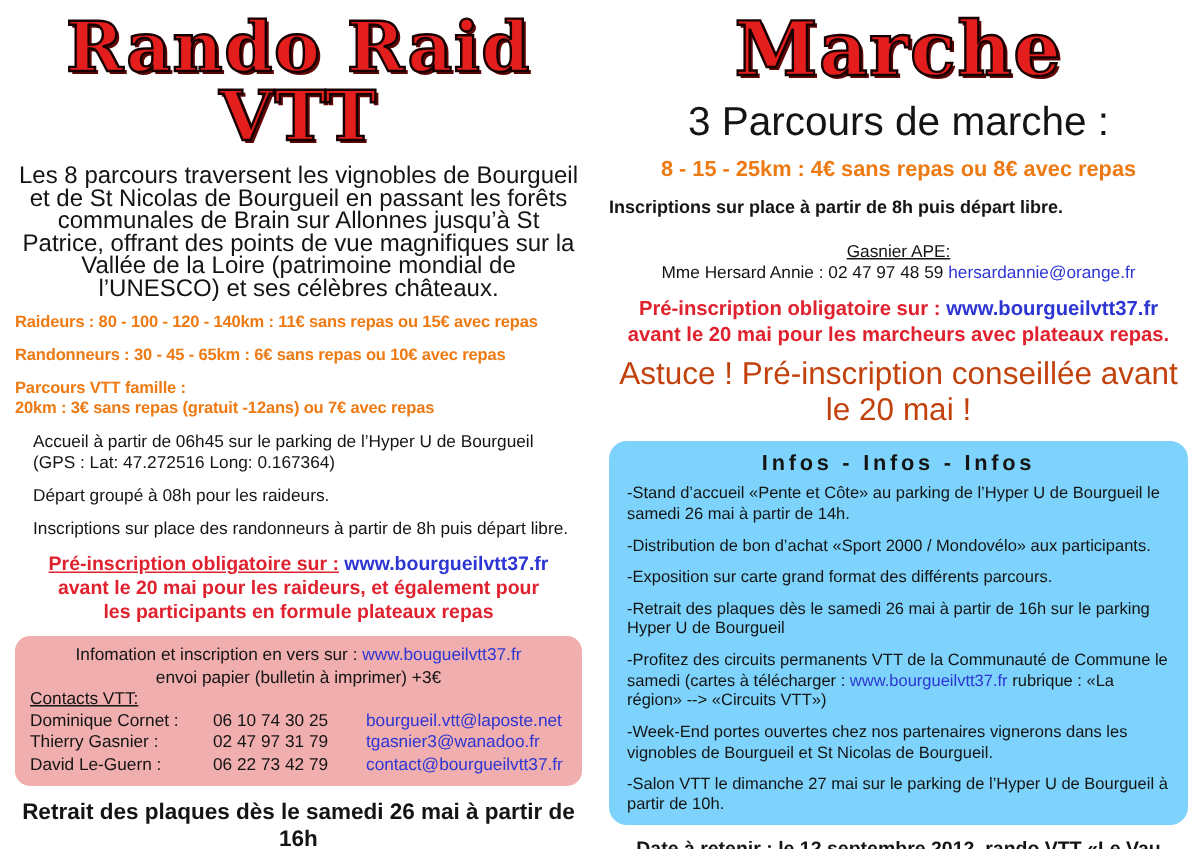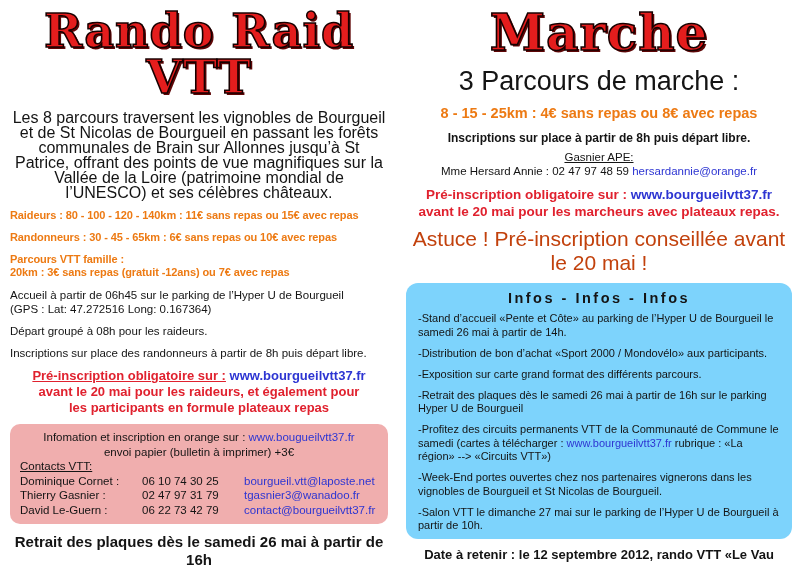--- a/index.html
+++ b/index.html
@@ -16,39 +16,39 @@
     text-shadow:2px 2px 0 #5e0606; letter-spacing:1px; line-height:1;
   }
   .left .big-title  { font-size:46px; margin:2px 0 10px 0; }
   .right .big-title { font-size:50px; margin:2px 0 8px 0;text-align:center; }
 
   .intro { font-size:16px; line-height:15px; text-align:center; margin:0 4px 9px 4px; }
 
   .orange { color:#ed7a13; font-weight:bold; font-size:11px; line-height:13px; margin:0 0 9px 2px; letter-spacing:-0.1px; }
   .orange.tight { margin-bottom:2px; }
 
-  .blk { font-size:11.5px; line-height:14px; margin:0 0 8px 2px; }
+  .blk { font-size:11.5px; line-height:14px; margin:0 0 8px 14px; }
 
   .redblock { color:#e0212e; font-weight:bold; font-size:13px; line-height:16px; text-align:center; margin:2px 0 8px 0; }
   .redblock .u { text-decoration:underline; }
   .link { color:#2d35d2; font-weight:bold; cursor:pointer; }
   .link.normal { font-weight:normal; }
 
   .pink-box { background:#f0aeae; border-radius:10px; padding:6px 10px 7px 10px; margin:0 2px 9px 2px; font-size:11.5px; line-height:14.5px; }
   .pink-box .center { text-align:center; }
   .uline { text-decoration:underline; }
   .contact-row { display:flex; }
   .contact-row .cname  { width:122px; }
   .contact-row .cphone { width:102px; }
 
   .retrait { font-weight:bold; font-size:15px; line-height:18px; text-align:center; margin:2px 0 5px 0; }
 
   .subtitle { font-size:27px; font-weight:normal; text-align:center; margin:4px 0 8px 0; }
   .orange-r { color:#ed7a13; font-weight:bold; font-size:14.5px; text-align:center; margin:0 0 10px 0; }
-  .inscr-r  { font-weight:bold; font-size:12px; text-align:center; margin:0 0 5px 0; }
+  .inscr-r  { font-weight:bold; font-size:12px; margin:0 0 16px 0; }
   .contact-r { font-size:11.5px; line-height:14px; text-align:center; margin:0 0 8px 0; }
   .redblock-r { color:#e0212e; font-weight:bold; font-size:13.5px; line-height:17px; text-align:center; margin:0 0 7px 0; }
   .astuce-r { color:#c2410c; font-size:21px; text-align:center; margin:0 0 8px 0; }
 
   .infos-box { background:#7dd3fc; border-radius:12px; padding:7px 12px 6px 12px; margin:0 0 8px 0; }
   .infos-header { font-weight:bold; font-size:14.5px; letter-spacing:2.5px; text-align:center; margin-bottom:6px; }
   .infos-item { font-size:11px; line-height:13.5px; margin-bottom:7.5px; }
   .infos-item:last-child { margin-bottom:0; }
 
   .date-note { font-weight:bold; font-size:13px; line-height:16px; text-align:center; margin-top:2px; }
@@ -80,21 +80,21 @@
 
     <p class="redblock">
       <span class="u">Pré-inscription obligatoire sur :</span>
       <span class="link">www.bourgueilvtt37.fr</span><br>
       <span>avant le 20 mai pour les raideurs, et également pour</span><br>
       <span>les participants en formule plateaux repas</span>
     </p>
 
     <div class="pink-box">
       <div class="center">
-        <span>Infomation et inscription en orange sur :</span>
+        <span>Infomation et inscription en vers sur :</span>
         <span class="link normal">www.bougueilvtt37.fr</span>
       </div>
       <div class="center">envoi papier (bulletin à imprimer) +3€</div>
       <div class="uline">Contacts VTT:</div>
       <div class="contact-row">
         <span class="cname">Dominique Cornet :</span>
         <span class="cphone">06 10 74 30 25</span>
         <span class="link normal">bourgueil.vtt@laposte.net</span>
       </div>
       <div class="contact-row">

